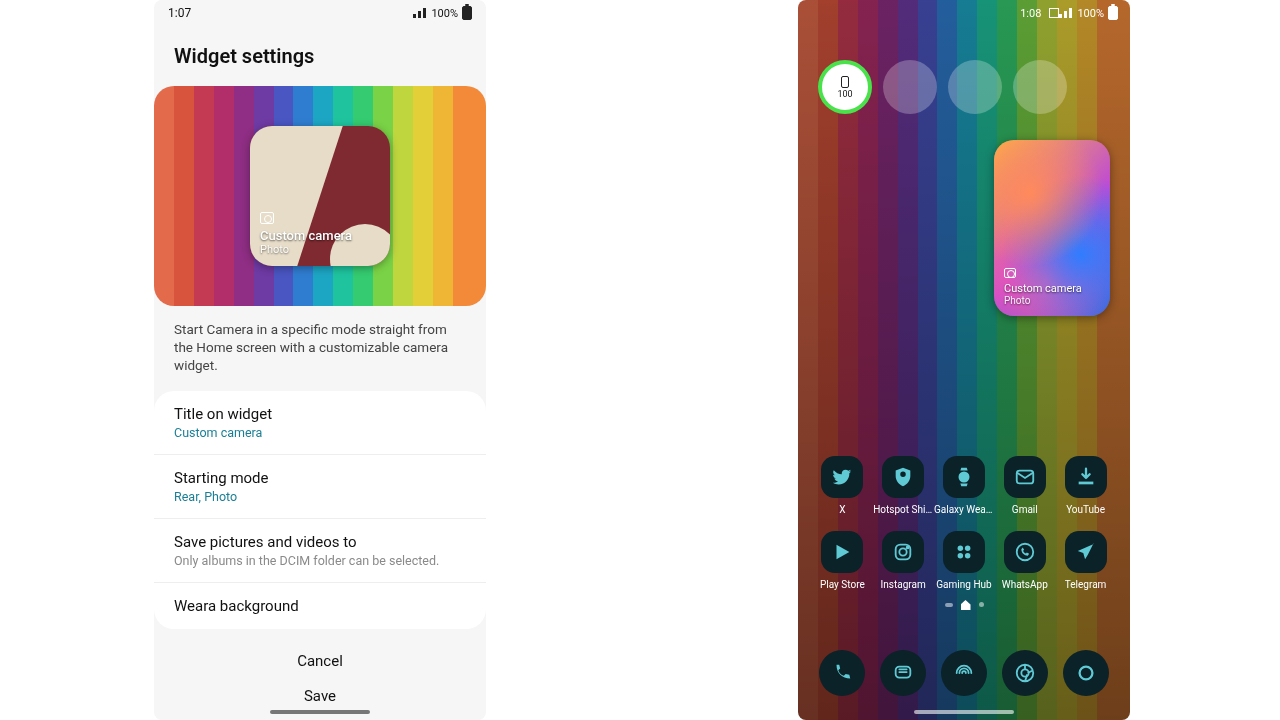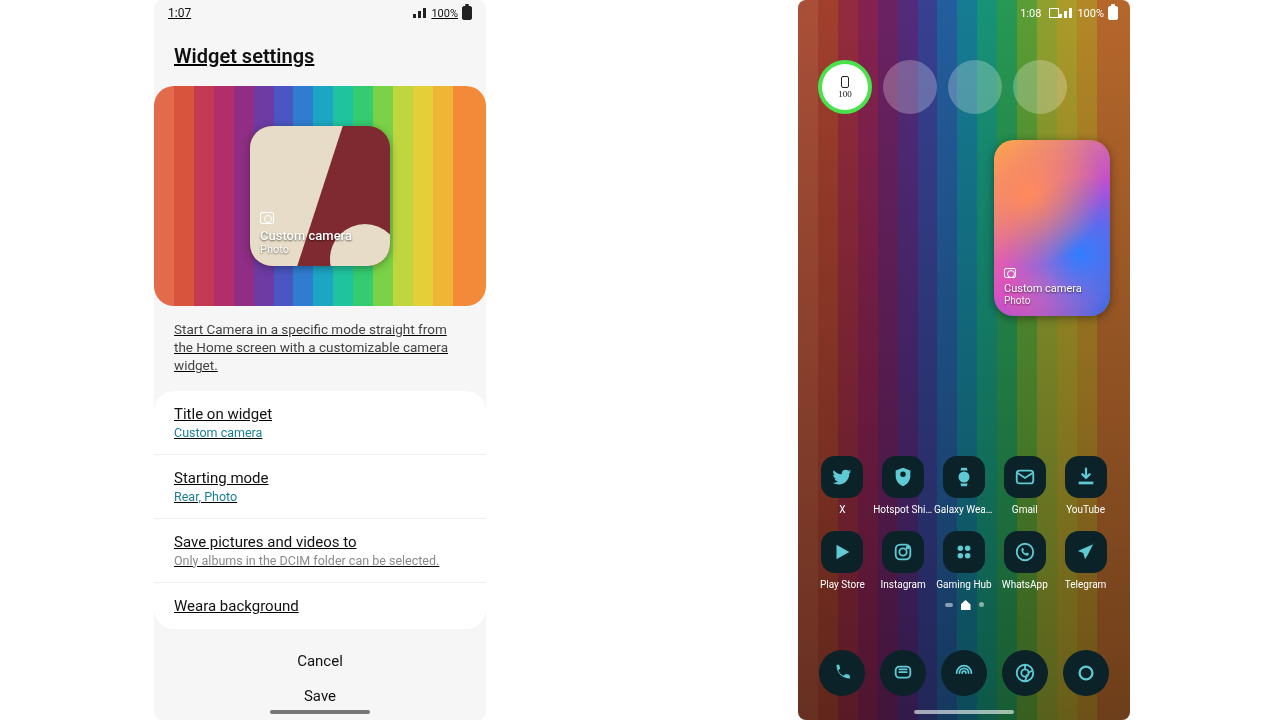--- a/index.html
+++ b/index.html
@@ -12,21 +12,20 @@
     overflow: hidden;
   }
 
   
   .phone-left {
     position: absolute;
     left: 154px; top: 0;
     width: 332px; height: 720px;
     background: #f6f6f6;
     border-radius: 8px;
-    text-decoration: underline;
   }
 
   .status-bar-l {
     height: 26px; display: flex; align-items: center;
     padding: 0 14px; font-size: 12px; color:#111;
     justify-content: space-between;
   }
   .status-right { display:flex; align-items:center; gap:4px; font-size:11px; }
   .sig, .batt { display:inline-block; }
   .sig:before { content:"▮▮‖"; font-size:6px; opacity:0; }
@@ -153,21 +152,21 @@
   }
   .batt-r{
     width:10px;height:14px;border:1px solid #fff;border-radius:2px;
     background:#fff; position:relative;
   }
   .batt-r:before{ content:"";position:absolute;top:-3px;left:2px;width:4px;height:2px;
     background:#fff;border-radius:1px;}
 
   .widgets-row{
     position:relative; z-index:2; margin-top:34px;
-    display:flex; gap:11px; padding:0 20px;font-family:Liberation Serif, serif;
+    display:flex; gap:11px; padding:0 20px;
   }
   .circ-widget{
     width:54px;height:54px;border-radius:50%;
     background:rgba(255,255,255,0.25);
   }
   .circ-widget.batt-circ{
     background:#fff; border:4px solid #4ae24a;
     display:flex; flex-direction:column; align-items:center; justify-content:center;
     font-size:9px; color:#111; line-height:1;
   }

